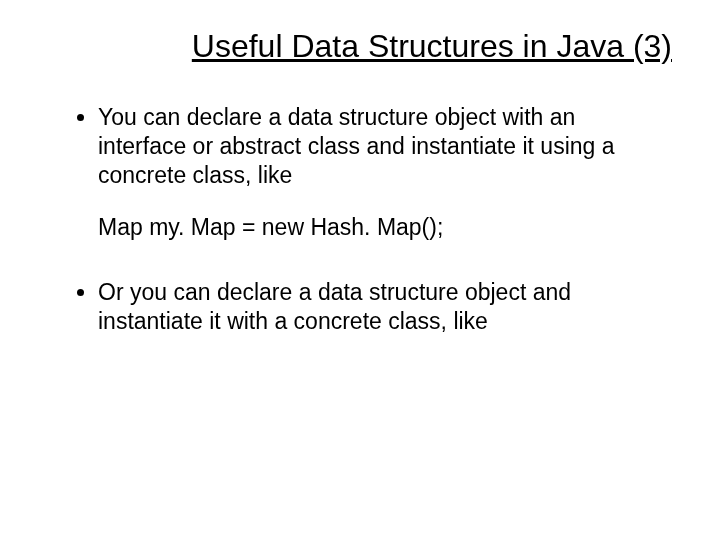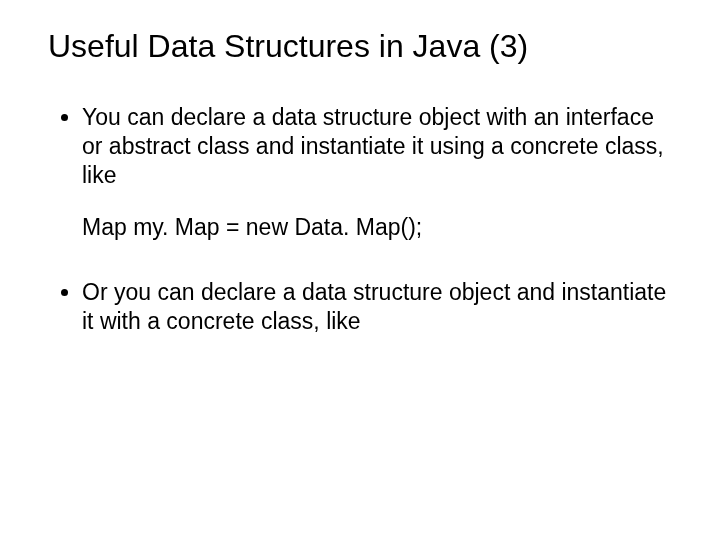--- a/index.html
+++ b/index.html
@@ -12,27 +12,28 @@
     color: #000;
   }
   .slide {
     box-sizing: border-box;
     width: 720px;
     height: 540px;
     padding: 28px 48px 0 48px;
   }
   .title {
     font-size: 32px;
-    text-align: left;
+    text-align: right;
     margin: 0 0 38px 0;
     font-weight: 400;
+    text-decoration: underline;
   }
   ul.top {
     list-style: disc;
-    margin: 0;
+    margin: 16px;
     padding-left: 34px;
     font-size: 23px;
     line-height: 1.25;
   }
   ul.top > li {
     margin-bottom: 0;
   }
   .bullet-text {
     display: block;
   }
@@ -49,19 +50,19 @@
 <body>
 
 <div class="slide">
   <h1 class="title">Useful Data Structures in Java (3)</h1>
 
   <ul class="top">
     <li>
       <span class="bullet-text">You can declare a data structure object with an interface or abstract class and instantiate it using a concrete class, like</span>
     </li>
     <li class="spacer-li">
-      <span class="code-line">Map my. Map = new Data. Map();</span>
+      <span class="code-line">Map my. Map = new Hash. Map();</span>
     </li>
     <li>
       <span class="bullet-text">Or you can declare a data structure object and instantiate it with a concrete class, like</span>
     </li>
   </ul>
 </div>
 
 </body></html>

